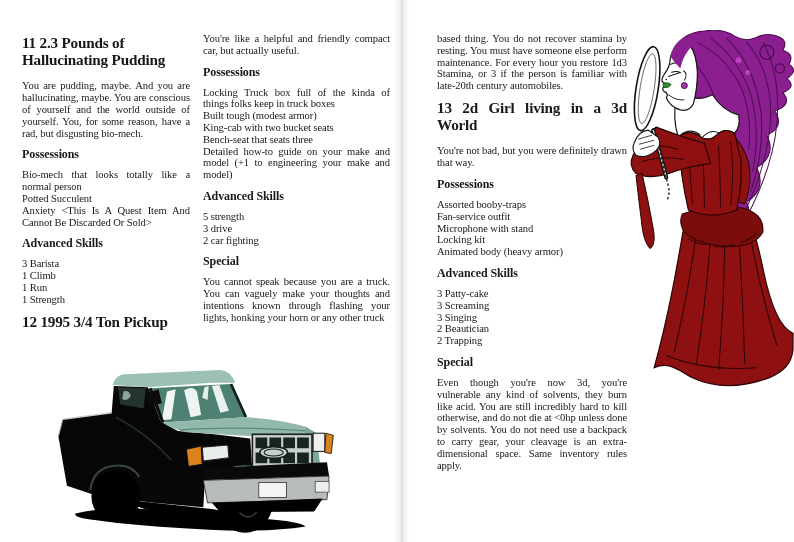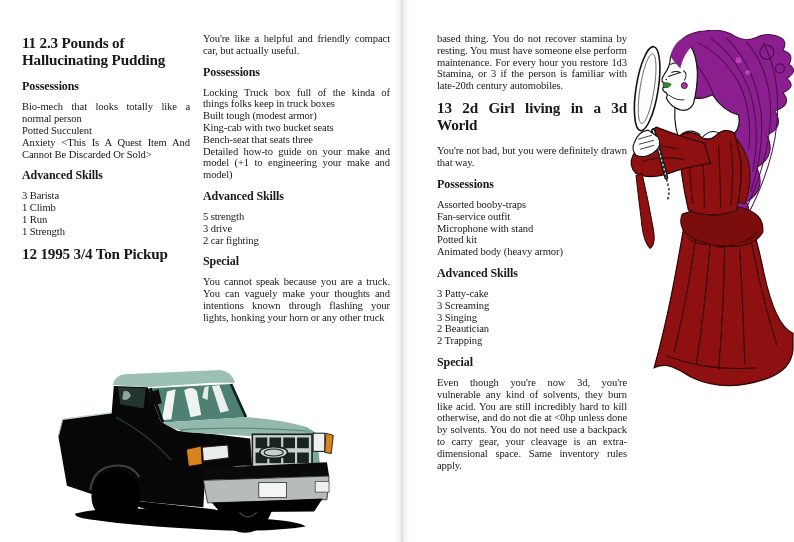--- a/index.html
+++ b/index.html
@@ -42,20 +42,21 @@
   #girl-art{left:626px;top:30px;width:168px;height:364px;}
   svg{display:block;width:100%;height:100%;}
 </style>
 </head>
 <body>
 
 <div class="spread">
 
   <div class="col" id="col1">
     <div class="entry-heading">11 2.3 Pounds of Hallucinating Pudding</div>
+    <p class="body-text">You are pudding, maybe. And you are hallucinating, maybe. You are conscious of yourself and the world outside of yourself. You, for some reason, have a rad, but disgusting bio-mech.</p>
     <div class="sub-heading">Possessions</div>
     <div class="item-list">
       <div>Bio-mech that looks totally like a normal person</div>
       <div>Potted Succulent</div>
       <div>Anxiety &lt;This Is A Quest Item And Cannot Be Discarded Or Sold&gt;</div>
     </div>
     <div class="sub-heading">Advanced Skills</div>
     <div class="item-list">
       <div>3 Barista</div>
       <div>1 Climb</div>
@@ -89,21 +90,21 @@
 
   <div class="col" id="col3">
     <p class="body-text" style="margin-top:3px;">based thing. You do not recover stamina by resting. You must have someone else perform maintenance. For every hour you restore 1d3 Stamina, or 3 if the person is familiar with late-20th century automobiles.</p>
     <div class="entry-heading justified">13 2d Girl living in a 3d World</div>
     <p class="body-text">You're not bad, but you were definitely drawn that way.</p>
     <div class="sub-heading">Possessions</div>
     <div class="item-list">
       <div>Assorted booby-traps</div>
       <div>Fan-service outfit</div>
       <div>Microphone with stand</div>
-      <div>Potted kit</div>
+      <div>Locking kit</div>
       <div>Animated body (heavy armor)</div>
     </div>
     <div class="sub-heading">Advanced Skills</div>
     <div class="item-list">
       <div>3 Patty-cake</div>
       <div>3 Screaming</div>
       <div>3 Singing</div>
       <div>2 Beautician</div>
       <div>2 Trapping</div>
     </div>

